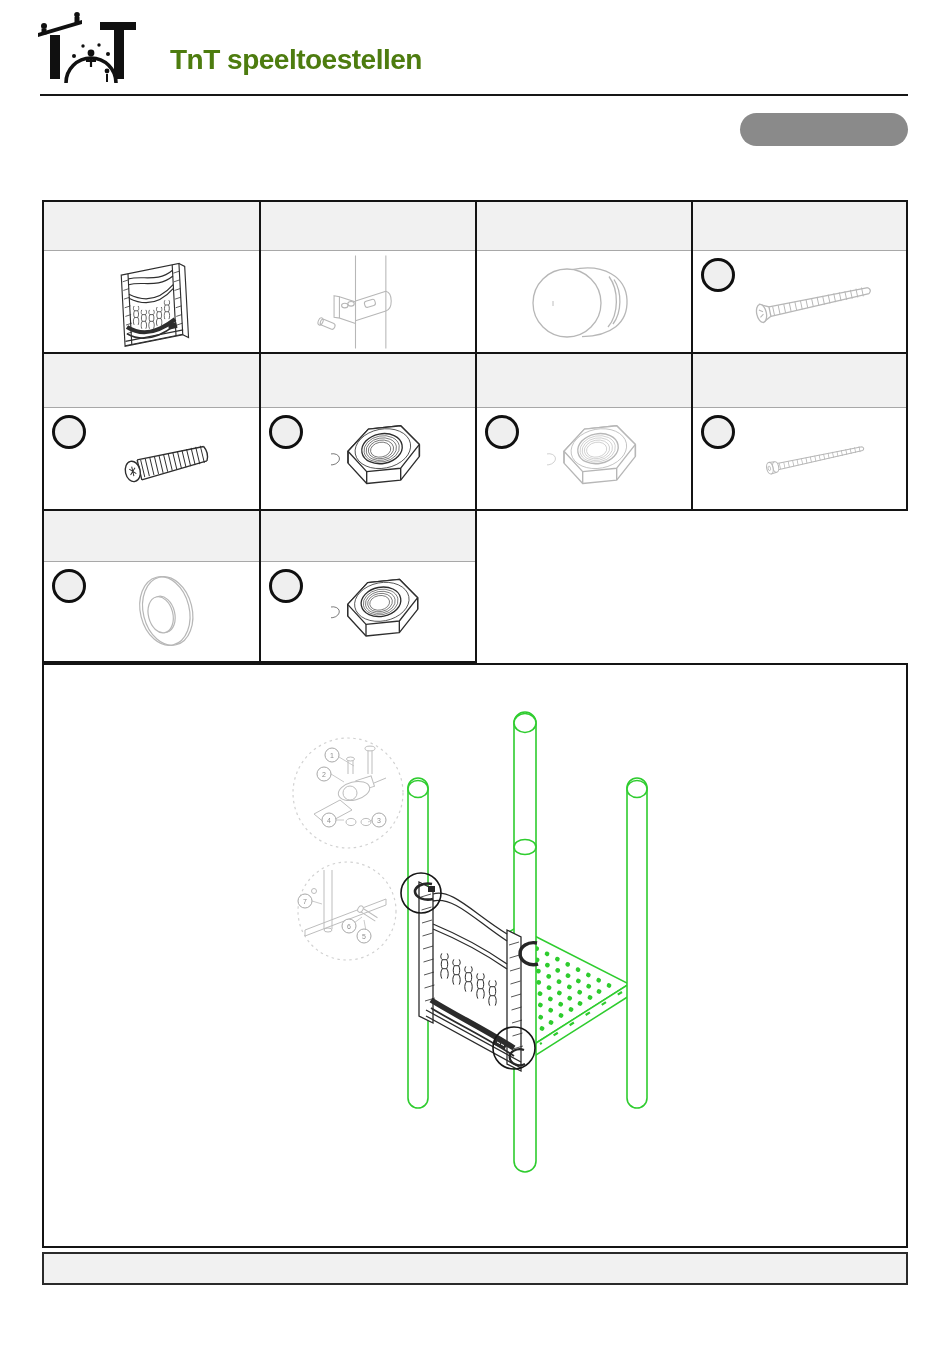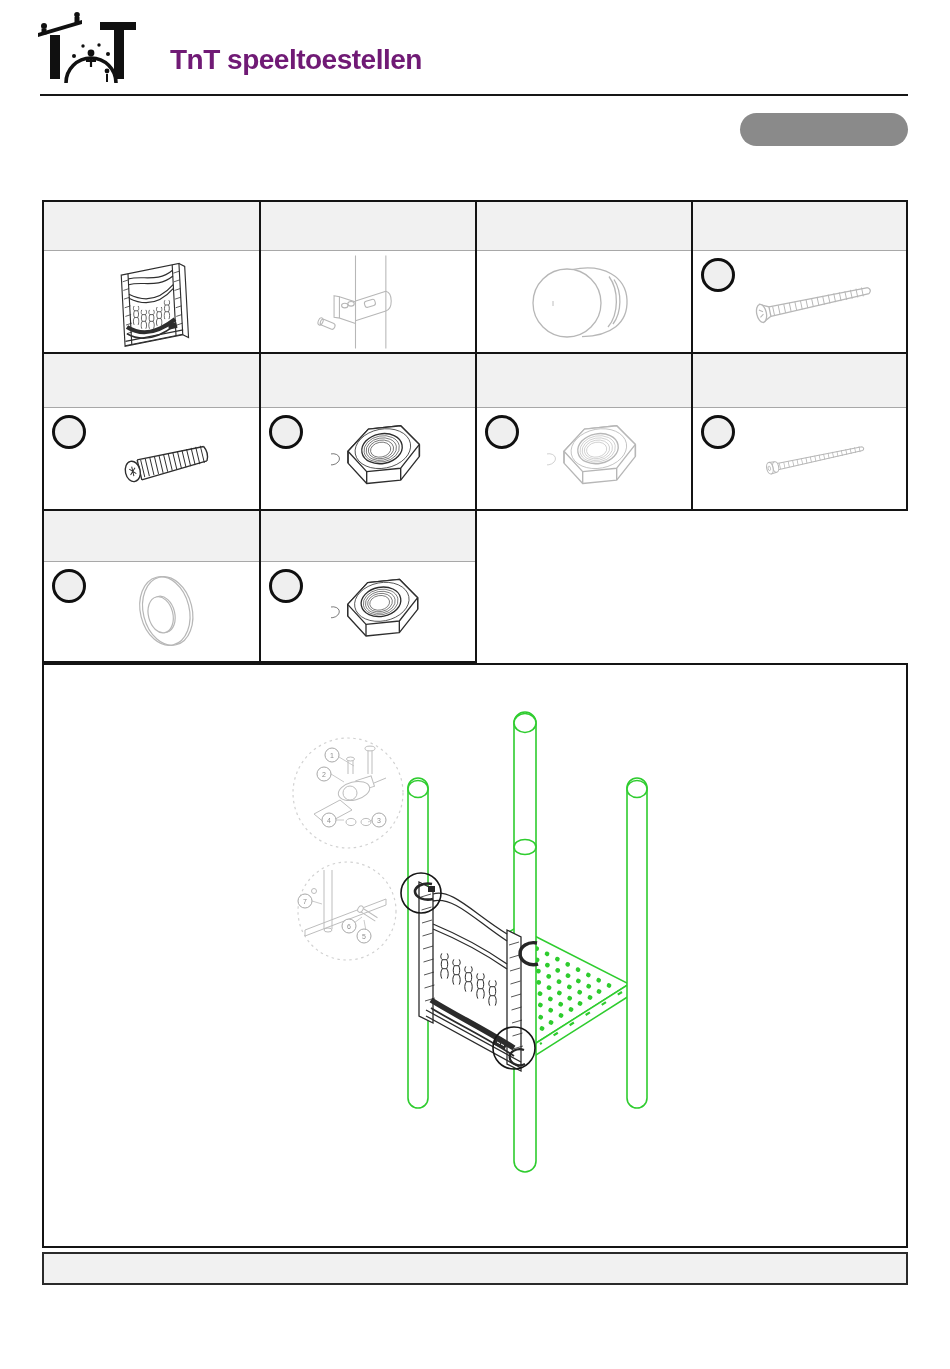--- a/index.html
+++ b/index.html
@@ -1,20 +1,20 @@
 <!DOCTYPE html>
 <html><head>
 <meta charset="utf-8">
 <style>
   html,body{margin:0;padding:0;background:#fff;}
   .page{position:relative;width:950px;height:1369px;background:#fff;overflow:hidden;
         font-family:"Liberation Sans",sans-serif;color:#111;}
   
   .logo{position:absolute;left:36px;top:12px;width:118px;height:78px;}
-  .title{position:absolute;left:170px;top:44px;font-size:28px;font-weight:bold;letter-spacing:-0.5px;color:#701a75;}
+  .title{position:absolute;left:170px;top:44px;font-size:28px;font-weight:bold;letter-spacing:-0.5px;color:#4d7c0f;}
   .header-rule{position:absolute;left:40px;top:94px;width:868px;height:0;border-top:2px solid #161616;}
   .pill{position:absolute;left:740px;top:113px;width:168px;height:33px;border-radius:17px;background:#8a8a8a;}
   
   .cell{position:absolute;border:2px solid #141414;background:#fff;box-sizing:border-box;}
   .cell-header{background:#f1f1f1;border-bottom:1px solid #a8a8a8;width:100%;}
   .cell-body{position:relative;display:flex;align-items:center;justify-content:center;width:100%;}
   .badge{position:absolute;left:8px;top:7px;width:34px;height:34px;border:3px solid #101010;
          border-radius:50%;background:#efefef;box-sizing:border-box;}
   .part-dark{color:#2e2e2e;}
   .part-light{color:#b7b7b7;}

